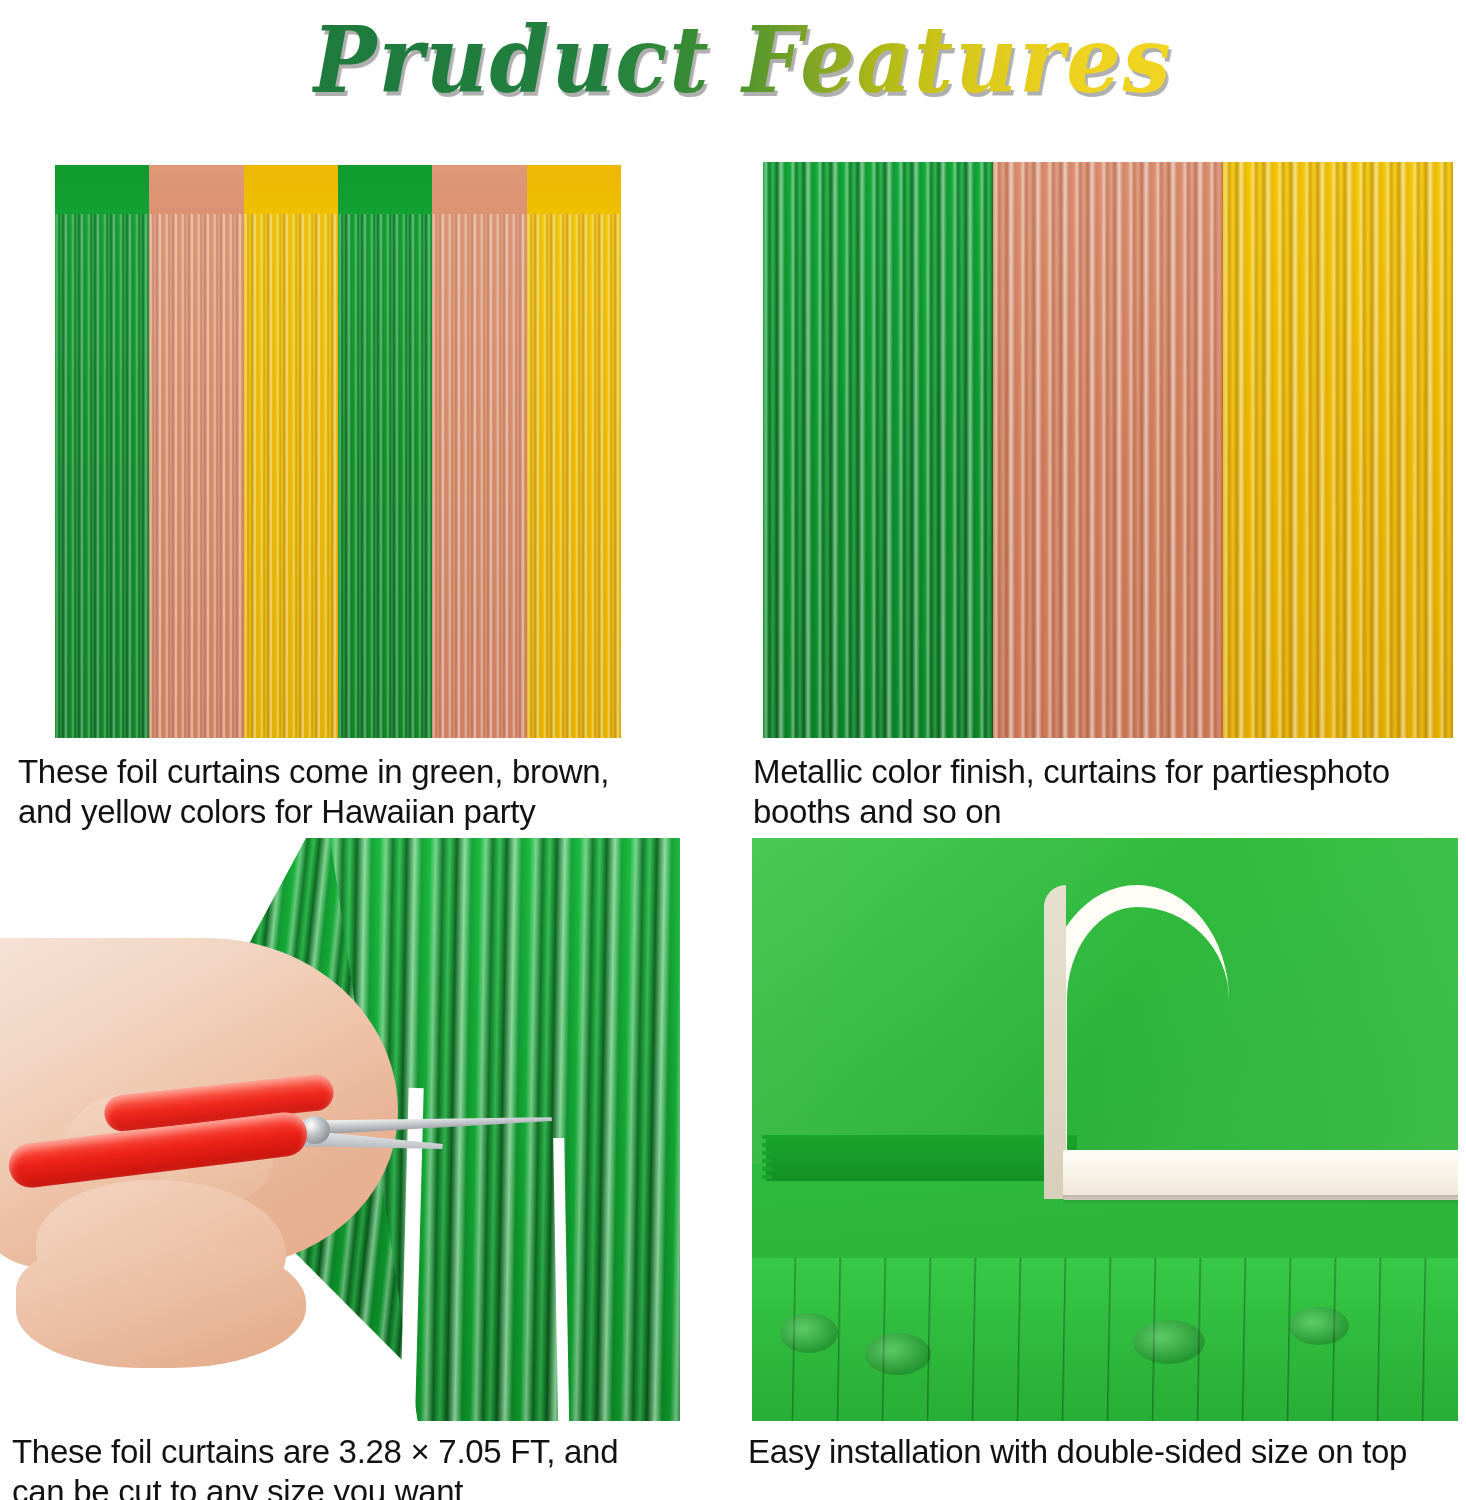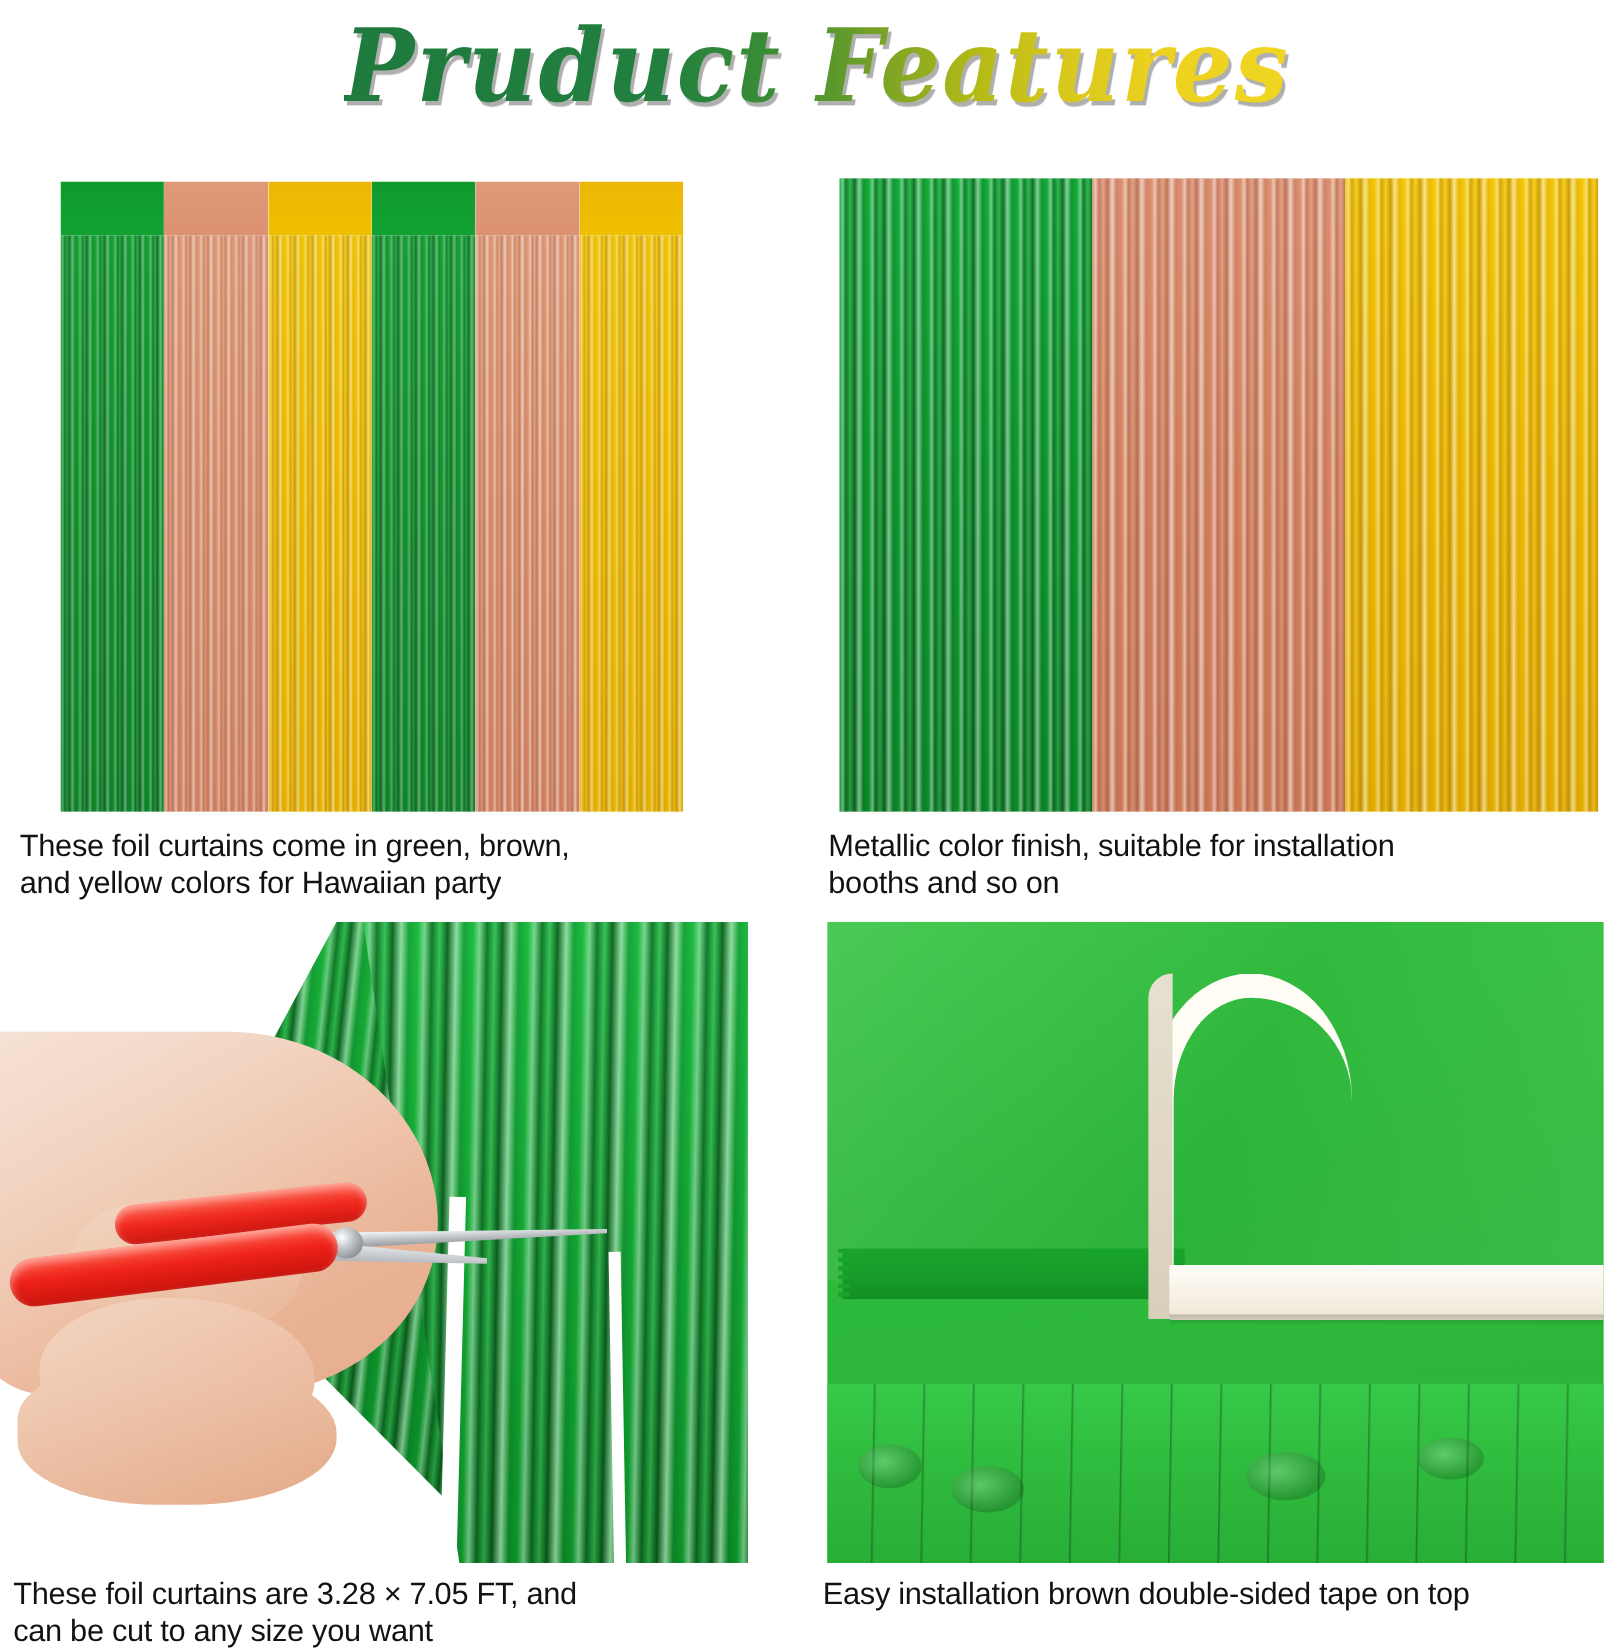--- a/index.html
+++ b/index.html
@@ -35,21 +35,21 @@
 
   
   .cell { position:absolute; }
 
   .photo {
     position:relative; overflow:hidden; background:#fff;
   }
 
   .caption {
     font-family:"Liberation Sans", sans-serif;
-    font-size:28px;
+    font-size:33px;
     line-height:1.22;
     color:#121212;
     letter-spacing:-0.3px;
     white-space:pre-line;
   }
 
   
   .curtain6 { display:flex; width:100%; height:100%; }
   .cpanel { position:relative; flex:1 1 0; overflow:hidden; }
 
@@ -305,21 +305,21 @@
 
   <div class="cell" style="left:763px; top:162px; width:690px; height:576px;">
     <div class="photo" style="width:690px; height:576px;">
       <div class="curtain3">
         <div class="wpanel wg"></div>
         <div class="wpanel wr"></div>
         <div class="wpanel wy"></div>
       </div>
     </div>
   </div>
-  <div class="caption" style="position:absolute; left:753px; top:752px; width:710px;">Metallic color finish, suitable for installation
+  <div class="caption" style="position:absolute; left:753px; top:752px; width:710px;">Metallic color finish, curtains for partiesphoto
 booths and so on</div>
 
   <div class="cell" style="left:0px; top:838px; width:680px; height:583px;">
     <div class="photo" style="width:680px; height:583px;">
       <div class="scene3">
         <div class="foil-fan"></div>
         <div class="foil-drop"></div>
         <div class="foil-gap1"></div>
         <div class="foil-gap2"></div>
 
@@ -352,15 +352,15 @@
         <div class="tape-shadow"></div>
         <div class="fringe-area">
           <div class="fringe-blob" style="left:4%;  top:34%; width:58px; height:40px;"></div>
           <div class="fringe-blob" style="left:16%; top:46%; width:66px; height:42px;"></div>
           <div class="fringe-blob" style="left:54%; top:38%; width:72px; height:44px;"></div>
           <div class="fringe-blob" style="left:76%; top:30%; width:60px; height:38px;"></div>
         </div>
       </div>
     </div>
   </div>
-  <div class="caption" style="position:absolute; left:748px; top:1432px; width:715px;">Easy installation brown double-sided tape on top</div>
+  <div class="caption" style="position:absolute; left:748px; top:1432px; width:715px;">Easy installation with double-sided size on top</div>
 
 </div>
 
 </body></html>

